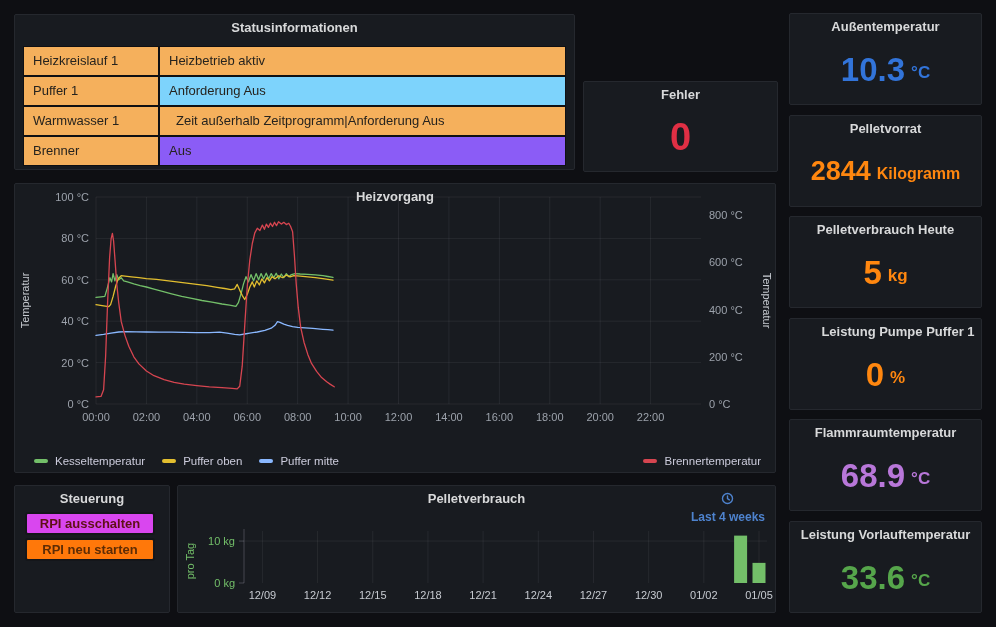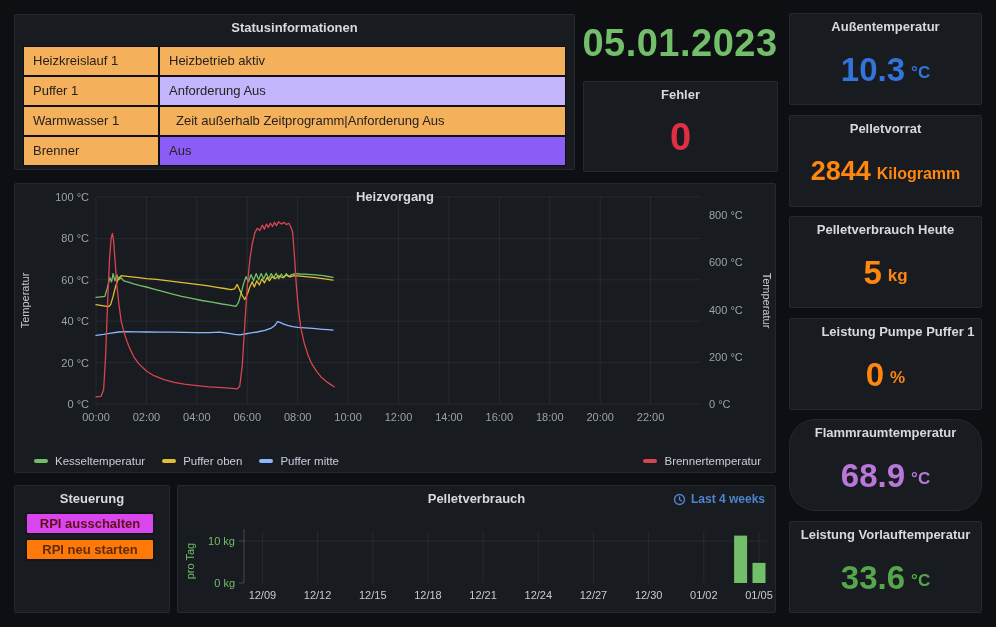--- a/index.html
+++ b/index.html
@@ -52,31 +52,28 @@
 <body>
 
 <div id="app">
 
   <div id="status-panel" class="panel">
     <div class="panel-title">Statusinformationen</div>
     <div class="status-table">
       <div class="status-cell" style="background-color: rgb(245, 176, 92); color: rgb(38, 35, 30);">Heizkreislauf 1</div>
       <div class="status-cell" style="background-color: rgb(245, 176, 92); color: rgb(38, 35, 30);">Heizbetrieb aktiv</div>
       <div class="status-cell" style="background-color: rgb(245, 176, 92); color: rgb(38, 35, 30);">Puffer 1</div>
-      <div class="status-cell" style="background-color: #c4b5fd; color: rgb(38, 35, 30);">Anforderung Aus</div>
+      <div class="status-cell" style="background-color: #7dd3fc; color: rgb(38, 35, 30);">Anforderung Aus</div>
       <div class="status-cell" style="background-color: rgb(245, 176, 92); color: rgb(38, 35, 30);">Warmwasser 1</div>
       <div class="status-cell" style="background-color: rgb(245, 176, 92); color: rgb(38, 35, 30); padding-left: 16px;">Zeit außerhalb Zeitprogramm|Anforderung Aus</div>
       <div class="status-cell" style="background-color: rgb(245, 176, 92); color: rgb(38, 35, 30);">Brenner</div>
       <div class="status-cell" style="background-color: #8b5cf6; color: rgb(38, 35, 30);">Aus</div>
     </div>
   </div>
 
-  <div id="date-panel">
-    <span style="color: rgb(115, 191, 105);">05.01.2023</span>
-  </div>
 
   <div id="fehler-panel" class="panel">
     <div class="panel-title">Fehler</div>
     <div class="big-number-row">
       <span class="big-number" style="color: rgb(224, 47, 68);">0</span>
     </div>
   </div>
 
   <div id="heiz-panel" class="panel">
     <div class="panel-title">Heizvorgang</div>
@@ -154,21 +151,21 @@
   </div>
 
   <div id="steuerung-panel" class="panel">
     <div class="panel-title">Steuerung</div>
     <div class="ctrl-btn" style="background-color: #d946ef; color: rgb(94, 16, 22);">RPI ausschalten</div>
     <div class="ctrl-btn" style="background-color: rgb(255, 120, 10); color: rgb(94, 44, 5);">RPI neu starten</div>
   </div>
 
   <div id="pellet-panel" class="panel">
     <div class="panel-title">Pelletverbrauch</div>
-    <div class="time-range" style="color: rgb(78, 131, 206);">
+    <div class="time-range" style="color: rgb(78, 131, 206); flex-direction: column;">
       <span style="display:inline-flex;">
         <svg width="13" height="13" viewBox="0 0 14 14">
             <circle cx="7" cy="7" r="5.4" fill="none" stroke="currentColor" stroke-width="1.5"></circle>
             <path d="M7 4.2v3l2 1.2" stroke="currentColor" stroke-width="1.5" fill="none" stroke-linecap="round"></path>
           </svg>
       </span>
       <span>Last 4 weeks</span>
     </div>
     <svg id="pellet-svg" width="597" height="126">
         <line x1="84.39285714285714" x2="84.39285714285714" y1="45" y2="97" stroke="rgba(204,204,220,0.08)" stroke-width="1"></line>
@@ -224,21 +221,21 @@
       <span class="stat-unit">kg</span>
     </div>
   </div>
   <div class="panel stat" style="top:318px;padding-left:25px;">
     <div class="panel-title">Leistung Pumpe Puffer 1</div>
     <div class="stat-value-row" style="color: rgb(255, 135, 15);">
       <span class="stat-value">0</span>
       <span class="stat-unit">%</span>
     </div>
   </div>
-  <div class="panel stat" style="top:419px;border-radius:26px;">
+  <div class="panel stat" style="top:419px;">
     <div class="panel-title">Flammraumtemperatur</div>
     <div class="stat-value-row" style="color: rgb(184, 119, 217);">
       <span class="stat-value">68.9</span>
       <span class="stat-unit">°C</span>
     </div>
   </div>
   <div class="panel stat" style="top:521px;">
     <div class="panel-title">Leistung Vorlauftemperatur</div>
     <div class="stat-value-row" style="color: rgb(86, 166, 75);">
       <span class="stat-value">33.6</span>

